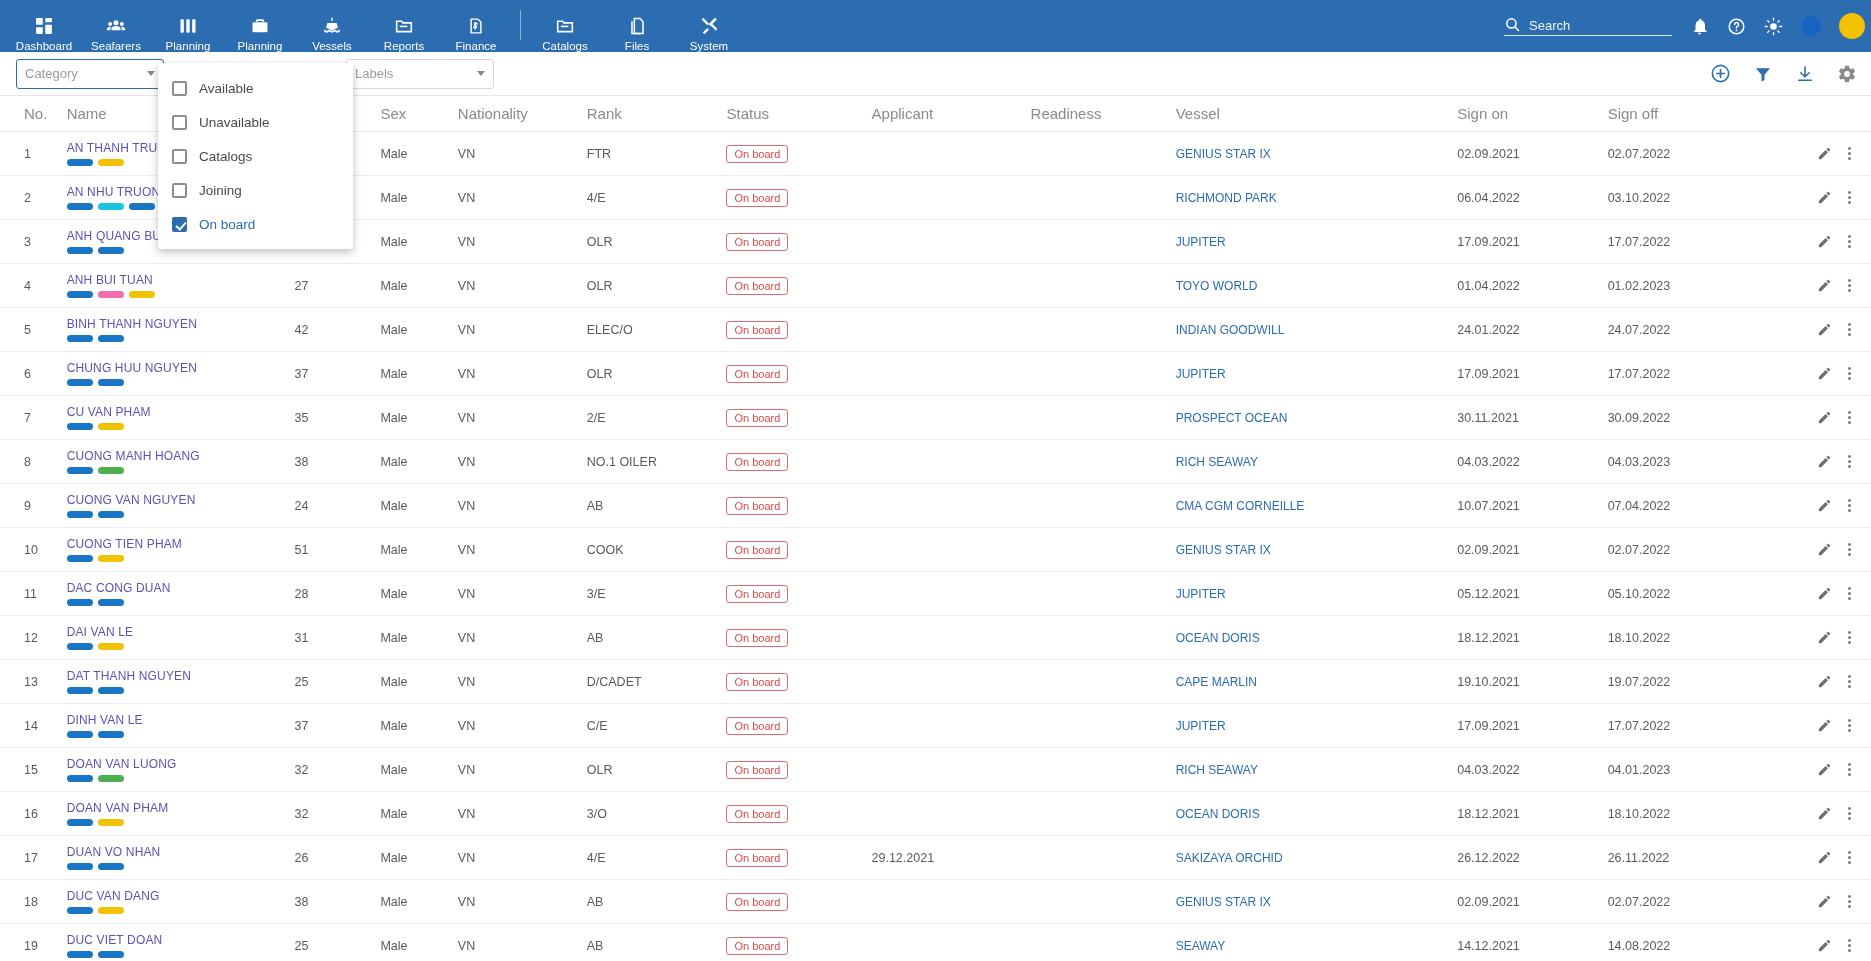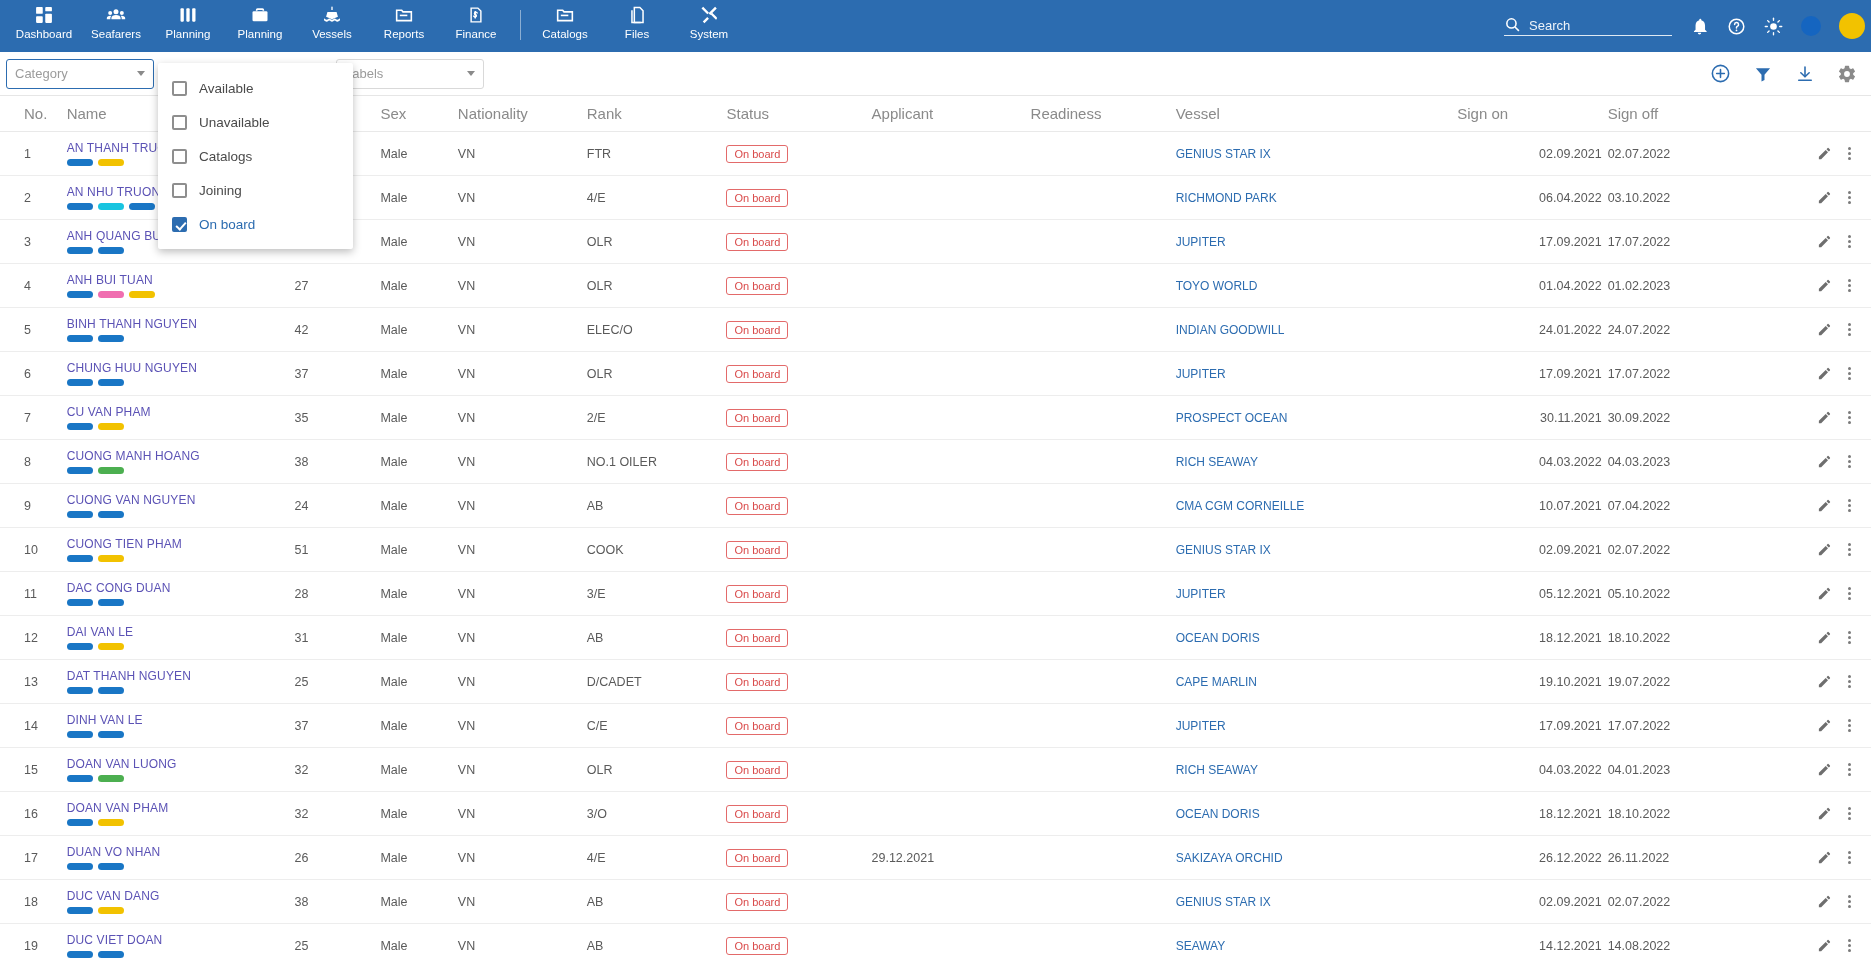--- a/index.html
+++ b/index.html
@@ -15,21 +15,21 @@
     height: 52px;
     background: #2c6cb0;
     display: flex;
     align-items: flex-start;
     position: relative;
     border-bottom: 2px solid #1f5severe;
   }
   .topnav-inner { display: flex; align-items: flex-start; padding-left: 8px; height: 52px; }
   .nav-item {
     display: flex; flex-direction: column; align-items: center; justify-content: flex-end;
-    color: #ffffff; min-width: 72px; padding: 5px 6px 12px 6px; height: 52px; cursor: pointer;
+    color: #ffffff; min-width: 72px; padding: 5px 6px 0 6px; height: 52px; cursor: pointer;
   }
   .nav-item .nav-ico { height: 22px; display:flex; align-items:center; justify-content:center; margin-bottom:3px; }
   .nav-item .nav-lbl { font-size: 11.5px; line-height: 12px; white-space: nowrap; }
   .nav-divider { width:1px; height:30px; background: rgba(255,255,255,.45); margin: 10px 8px 0 8px; }
 
   .topnav-right {
     position: absolute; right: 10px; top: 0; height: 52px;
     display: flex; align-items: center; gap: 18px;
   }
   .search-wrap { display:flex; align-items:flex-end; gap:8px; border-bottom: 1px solid rgba(255,255,255,.85); padding-bottom: 2px; width: 168px; }
@@ -38,21 +38,21 @@
     font-size: 13px; font-family: "Liberation Sans", sans-serif; width: 140px;
   }
   .search-wrap input::placeholder { color: rgba(255,255,255,.92); }
   .hdr-ico { cursor:pointer; display:flex; align-items:center; }
   .avatar-circle { width: 20px; height: 20px; border-radius: 50%; background: #1565c0; display:inline-block; }
   .avatar-yellow { width: 26px; height: 26px; border-radius: 50%; background: #f2c200; display:inline-block; margin-right:-4px; }
 
   
   .filterbar {
     height: 44px; background: #ffffff; position: relative;
-    display: flex; align-items: center; padding: 0 6px; border-bottom: 1px solid #e6e6e6;
+    display: flex; align-items: center; padding: 0 16px; border-bottom: 1px solid #e6e6e6;
   }
   .sel-field {
     height: 30px; border: 1px solid #d9d9d9; border-radius: 3px; width: 148px;
     display:flex; align-items:center; justify-content:space-between;
     padding: 0 8px; font-size: 13px; color: #9b9b9b; margin-right: 12px; cursor:pointer;
     background:#fff;
   }
   .sel-field.active { border-color: #2c6cb0; }
   .caret { width:0;height:0;border-left:4px solid transparent;border-right:4px solid transparent;border-top:5px solid #8a8a8a; }
   .filterbar-right { position:absolute; right: 14px; display:flex; align-items:center; gap: 22px; }
@@ -92,21 +92,21 @@
   .c-no    { width: 62px;  padding-left: 24px !important; }
   .c-name  { width: 212px; }
   .c-age   { width: 80px;  }
   .c-sex   { width: 72px;  }
   .c-nat   { width: 120px; }
   .c-rank  { width: 130px; }
   .c-status{ width: 135px; }
   .c-appl  { width: 148px; }
   .c-ready { width: 135px; }
   .c-vessel{ width: 262px; }
-  .c-signon{ width: 140px; text-align: right; }
+  .c-signon{ width: 140px; }
   .c-signoff{width: 150px; }
   .c-act   { width: 95px;  }
 
   th.c-no { padding-left: 24px !important; }
 
   .seafarer-name { color: #5b52b5; font-size: 12px; letter-spacing: .15px; display:block; margin-bottom: 4px; }
   .pills { display:flex; gap: 5px; }
   .pill { width: 26px; height: 7px; border-radius: 4px; display:inline-block; }
 
   .status-badge {

